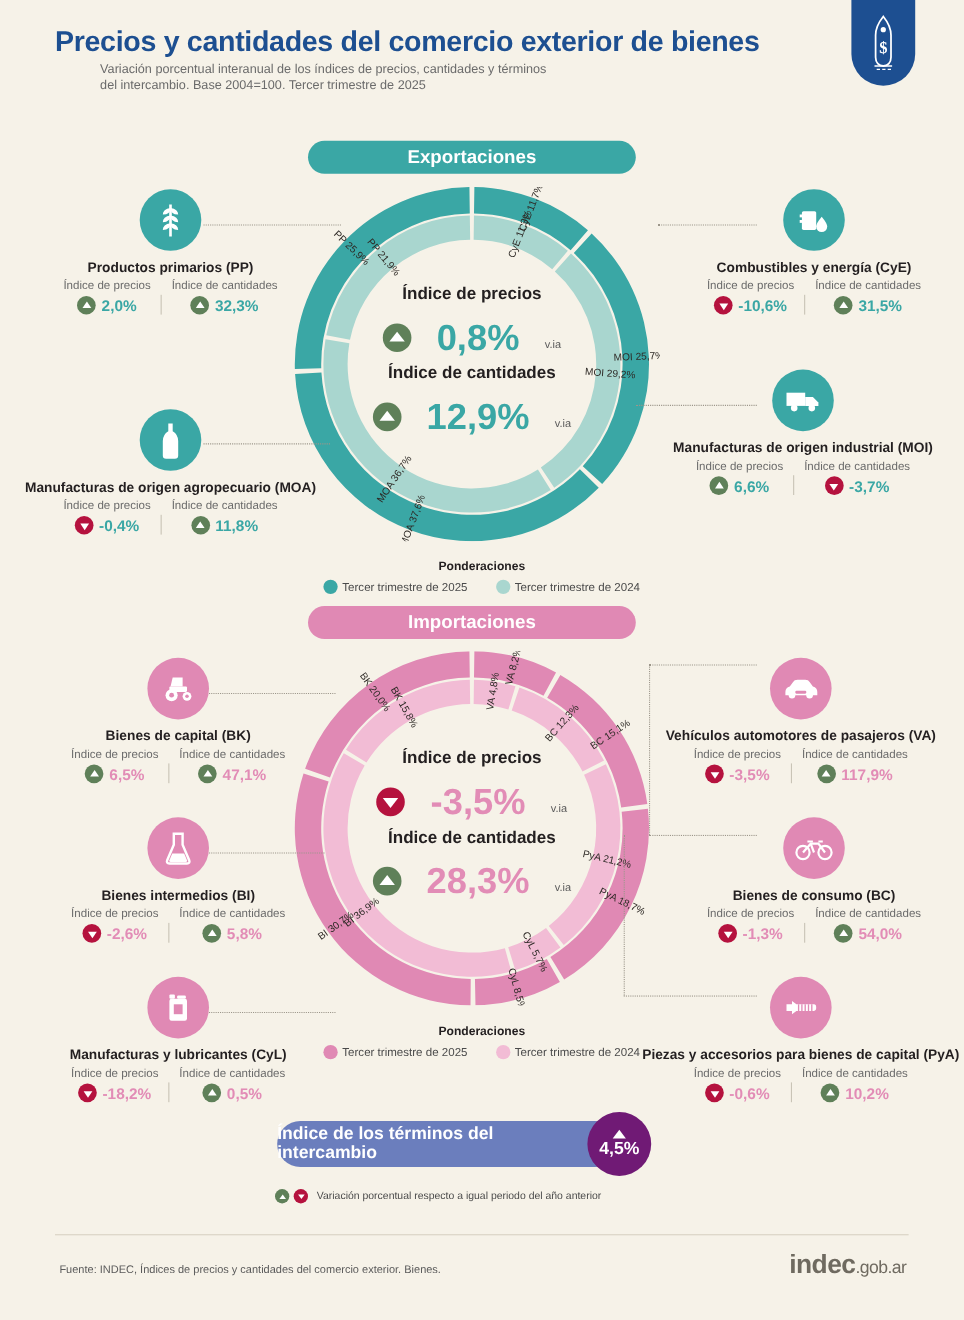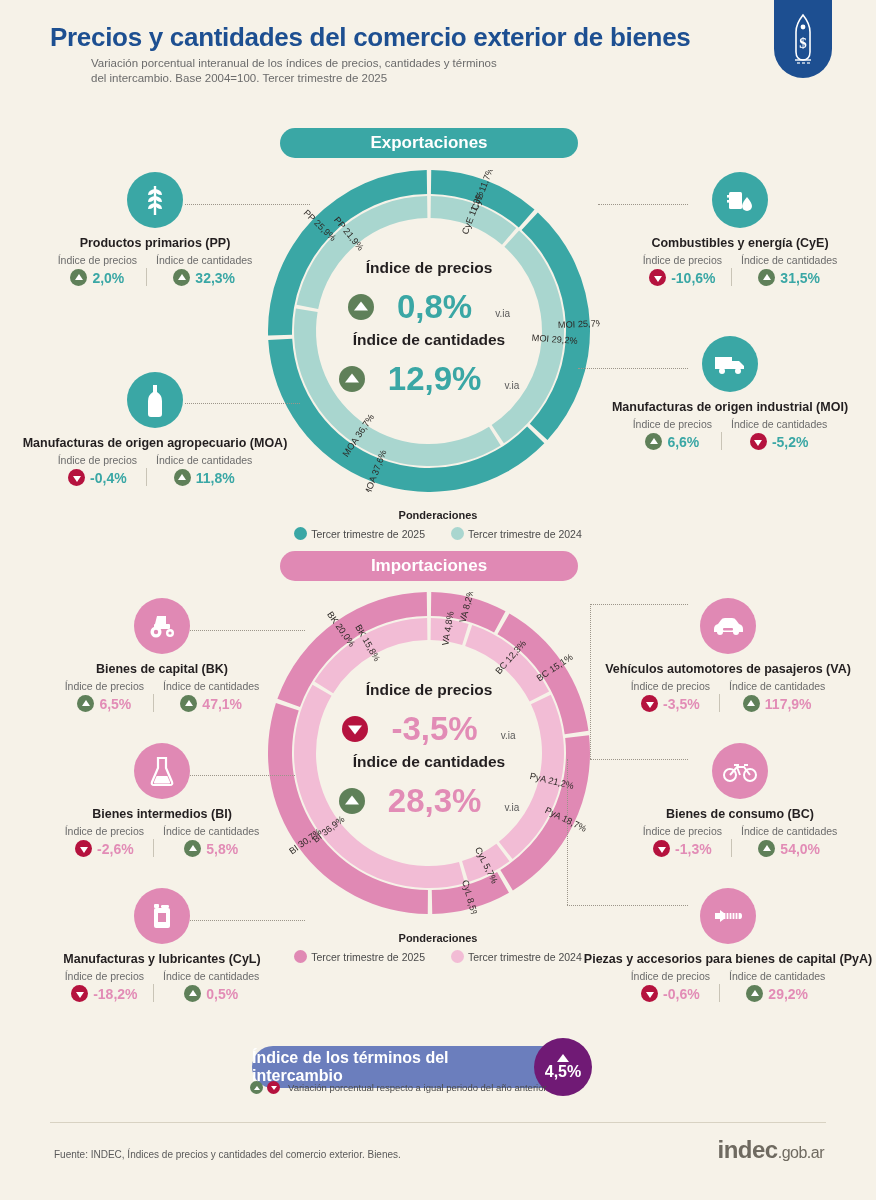--- a/index.html
+++ b/index.html
@@ -96,21 +96,21 @@
   .legend { position: absolute; width: 340px; text-align: center; }
   .legend-title { font-size: 11px; font-weight: bold; color: #231f20; margin-bottom: 6px; }
   .legend-items { display: flex; justify-content: center; gap: 26px; }
   .legend-item { display: flex; align-items: center; gap: 4px; }
   .legend-dot { width: 13px; height: 13px; border-radius: 50%; flex: none; }
   .legend-text { font-size: 10.5px; color: #4a4a4a; white-space: nowrap; }
   .legend-exp { left: 268px; top: 509px; }
   .legend-imp { left: 268px; top: 932px; }
 
   
-  .tot { position: absolute; left: 252px; top: 1019px; width: 340px; height: 42px; margin-top: 27px; }
+  .tot { position: absolute; left: 252px; top: 1019px; width: 340px; height: 42px; }
   .tot-pill {
     position: absolute; left: 0; top: 0; width: 310px; height: 42px;
     background: #6b7ebd; border-radius: 21px;
     display: flex; align-items: center; justify-content: center;
     color: #fff; font-size: 16px; font-weight: bold; padding-right: 22px;
   }
   .tot-circle {
     position: absolute; right: 0; top: -8px; width: 58px; height: 58px; border-radius: 50%;
     background: #701a75; display: flex; flex-direction: column; align-items: center; justify-content: center;
     color: #fff;
@@ -305,21 +305,21 @@
         <div class="metric-val teal">
           <span class="arrow sm up"></span>
           <span>6,6%</span>
         </div>
       </div>
       <div class="vdiv"></div>
       <div class="metric">
         <div class="metric-head">Índice de cantidades</div>
         <div class="metric-val teal">
           <span class="arrow sm down"></span>
-          <span>-5,2%</span>
+          <span>-3,7%</span>
         </div>
       </div>
     </div>
   </div>
 
   <div class="legend legend-exp">
     <div class="legend-title">Ponderaciones</div>
     <div class="legend-items">
       <div class="legend-item">
         <span class="legend-dot" style="background:#3aa7a5"></span>
@@ -557,21 +557,21 @@
         <div class="metric-val pink">
           <span class="arrow sm down"></span>
           <span>-0,6%</span>
         </div>
       </div>
       <div class="vdiv"></div>
       <div class="metric">
         <div class="metric-head">Índice de cantidades</div>
         <div class="metric-val pink">
           <span class="arrow sm up"></span>
-          <span>29,2%</span>
+          <span>10,2%</span>
         </div>
       </div>
     </div>
   </div>
 
   <div class="legend legend-imp">
     <div class="legend-title">Ponderaciones</div>
     <div class="legend-items">
       <div class="legend-item">
         <span class="legend-dot" style="background:#e089b4"></span>

